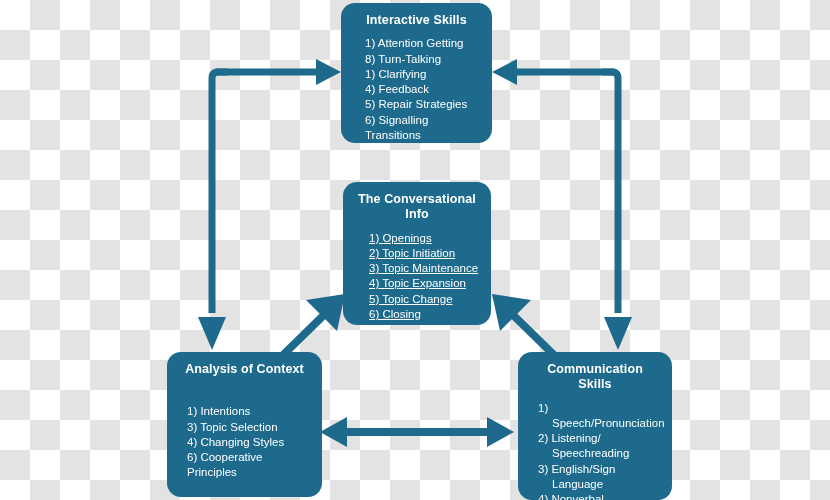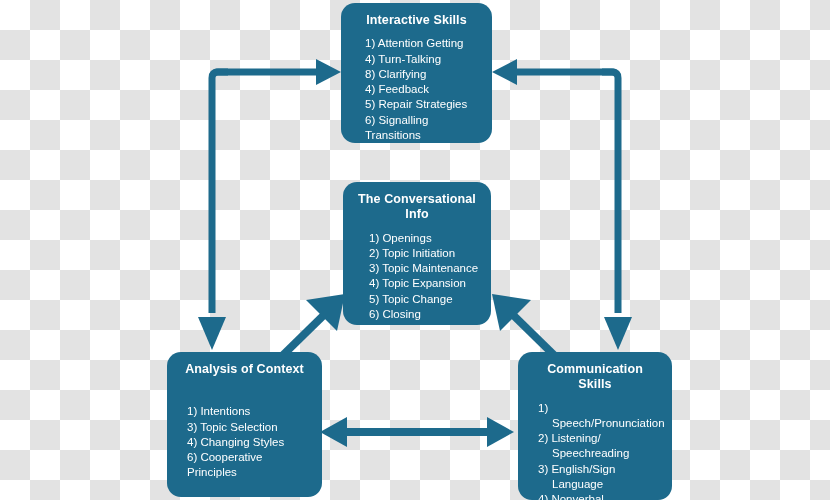--- a/index.html
+++ b/index.html
@@ -75,21 +75,21 @@
     height: 140px;
   }
   #node-interactive .node-list { padding-left: 12px; }
 
   #node-frame {
     left: 343px;
     top: 182px;
     width: 148px;
     height: 143px;
   }
-  #node-frame .node-list { padding-left: 14px; }
+  #node-frame .node-list { padding-left: 14px; text-decoration: underline; }
 
   #node-context {
     left: 167px;
     top: 352px;
     width: 155px;
     height: 145px;
   }
   #node-context .node-list { padding-left: 8px; margin-top: 27px; }
 
   #node-communication {
@@ -143,22 +143,22 @@
       <path d="M 338 432 L 496 432" stroke="#1d6a8c" stroke-width="8" fill="none"></path>
       <polygon points="320,432 347,417 347,447" fill="#1d6a8c"></polygon>
       <polygon points="514,432 487,417 487,447" fill="#1d6a8c"></polygon>
     </g>
   </svg>
 
   <div class="node" id="node-interactive">
     <div class="node-title">Interactive Skills</div>
     <ul class="node-list">
       <li>1) Attention Getting</li>
-      <li>4) Turn-Talking</li>
-      <li>8) Clarifying</li>
+      <li>8) Turn-Talking</li>
+      <li>1) Clarifying</li>
       <li>4) Feedback</li>
       <li>5) Repair Strategies</li>
       <li>6) Signalling Transitions</li>
     </ul>
   </div>
 
   <div class="node" id="node-frame">
     <div class="node-title">The Conversational Info</div>
     <ul class="node-list">
       <li>1) Openings</li>

